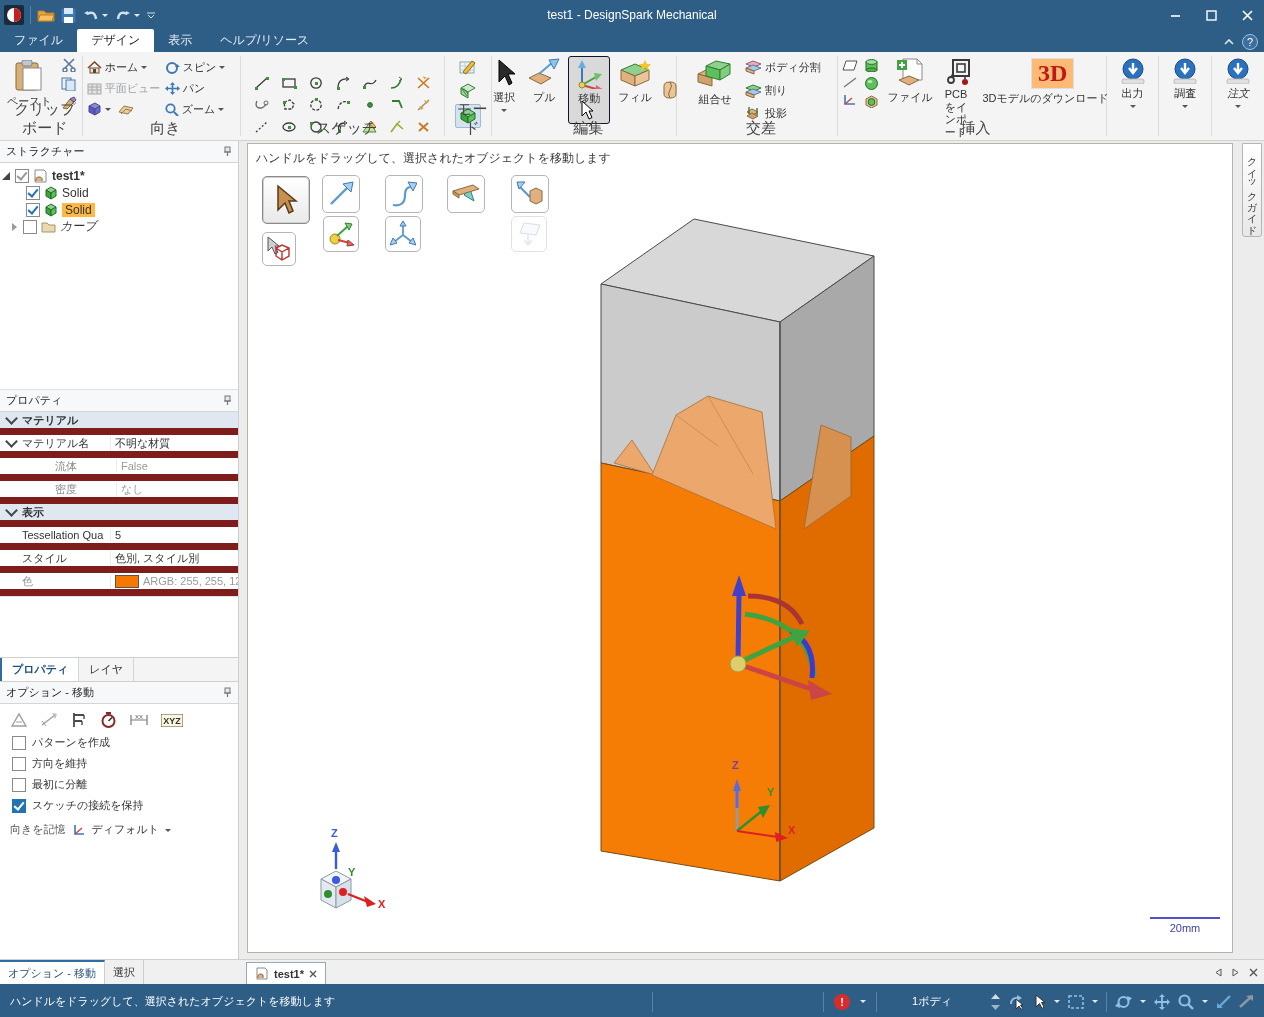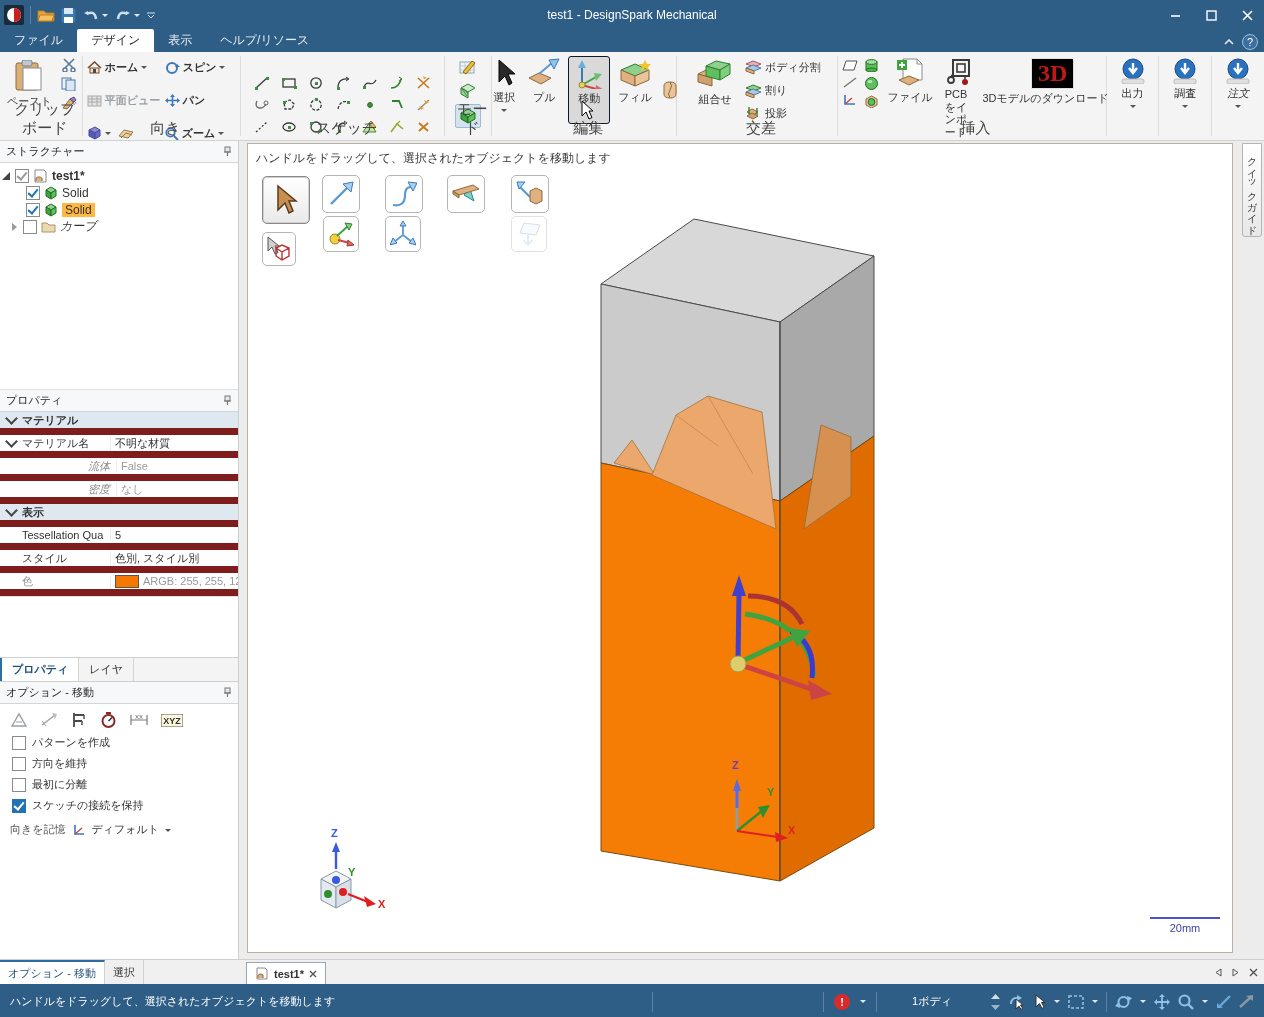--- a/index.html
+++ b/index.html
@@ -51,21 +51,21 @@
   .exp-open{width:0;height:0;border:4px solid transparent;border-bottom-color:#444;border-right-color:#444;margin-right:1px;}
   .exp-closed{width:0;height:0;border-left:5px solid #9a9a9a;border-top:4px solid transparent;border-bottom:4px solid transparent;margin-right:2px;}
   .sel-orange{background:#ffb942;padding:0 3px;}
   
   .props{border-bottom:1px solid #e0e0e0;}
   .prow{display:flex;align-items:center;height:16px;border-bottom:7px solid #7f1d1d;font-size:11px;}
   .prow .gut{width:22px;display:flex;justify-content:center;flex:0 0 auto;}
   .prow .lab{width:88px;flex:0 0 auto;overflow:hidden;white-space:nowrap;}
   .prow .val{flex:1;border-left:1px solid #ececec;padding-left:4px;overflow:hidden;white-space:nowrap;display:flex;align-items:center;gap:4px;}
   .prow.section{background:#dfe7f0;font-weight:bold;font-size:11px;}
-  .prow .lab.r{text-align:right;padding-right:6px;color:#8a8a8a;font-style:italic;}
+  .prow .lab.r{text-align:center;padding-right:6px;color:#8a8a8a;}
   .muted{color:#9a9a9a;}
   .chev{width:7px;height:7px;border:solid #444;border-width:0 0 2px 2px;transform:rotate(-45deg);margin-top:-3px;}
   .swatch{width:22px;height:11px;background:#f57900;border:1px solid #555;flex:0 0 auto;}
   .props-filler{height:60px;background:#fff;border-bottom:1px solid #cfcfcf;}
   
   .ptabs{height:23px;background:#f4f4f4;border-bottom:1px solid #cfcfcf;display:flex;align-items:stretch;font-size:11px;}
   .ptab{padding:4px 10px;border-right:1px solid #d5d5d5;color:#333;}
   .ptab.active{background:#fff;color:#1f4e79;border-left:2px solid #2e6da4;font-weight:bold;}
   
   .optgen{height:25px;display:flex;align-items:center;gap:6px;padding:0 8px;background:linear-gradient(#fdfdfd,#eef1f4);border-bottom:1px solid #e0e0e0;font-size:12px;}
@@ -221,21 +221,21 @@
                 <path d="M9,3 L13,1 L15,4 L13,6 Z" fill="#9a86c8" stroke="#5a4a8a"></path>
               </svg>
             </span>
         </div>
       </div>
       <div class="glabel">クリップボード</div>
     </div>
     <div class="gdiv"></div>
 
     <div class="rgroup" style="width:158px;">
-      <div class="gbody" style="flex-direction:column;gap:13px;padding-top:5px;font-weight:bold;">
+      <div class="gbody" style="flex-direction:column;gap:1px;padding-top:5px;">
         <div style="display:flex;gap:4px;">
           <div class="smallrow" style="width:74px;">
             <svg width="15" height="13">
                 <path d="M1,7 L7.5,1 L14,7" fill="none" stroke="#7a4a2a" stroke-width="1.6"></path>
                 <rect x="3" y="7" width="9" height="5" fill="#f0e0c8" stroke="#7a4a2a"></rect>
                 <rect x="6" y="8" width="3" height="4" fill="#4a4a4a"></rect>
               </svg>
             <span>ホーム</span>
               <span class="caret-d"></span>
           </div>
@@ -611,21 +611,21 @@
           <svg width="30" height="28">
               <rect x="8" y="2" width="16" height="16" fill="none" stroke="#3a3a3a" stroke-width="2"></rect>
               <rect x="12" y="6" width="8" height="8" fill="none" stroke="#3a3a3a" stroke-width="1.6"></rect>
               <circle cx="6" cy="22" r="3" fill="none" stroke="#3a3a3a" stroke-width="1.8"></circle>
               <circle cx="20" cy="24" r="3" fill="#a01818"></circle>
               <path d="M8,16 L6,19 M20,18 L20,21" stroke="#3a3a3a" stroke-width="1.6"></path>
             </svg>
           <span class="bl" style="white-space:normal;text-align:left;line-height:1.15;">PCB をインポート</span>
         </div>
         <div class="bigbtn" style="width:118px;">
-          <span style="background:#000000;border:1px solid #e0e0e0;padding:1px 6px;font-weight:bold;font-size:24px;color:#c01818;font-family:'Liberation Serif',serif;margin-left:14px;">3D</span>
+          <span style="background:#fdba74;border:1px solid #e0e0e0;padding:1px 6px;font-weight:bold;font-size:24px;color:#c01818;font-family:'Liberation Serif',serif;margin-left:14px;">3D</span>
           <span class="bl">3Dモデルのダウンロード</span>
         </div>
       </div>
       <div class="glabel">挿入</div>
     </div>
     <div class="gdiv"></div>
 
     <div class="rgroup" style="width:52px;">
       <div class="gbody" style="justify-content:center;">
         <div class="bigbtn">

